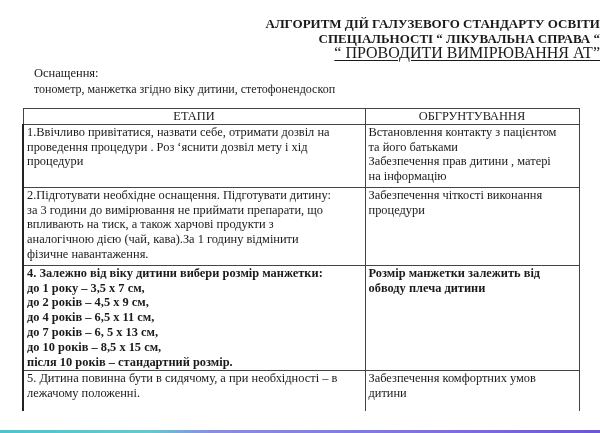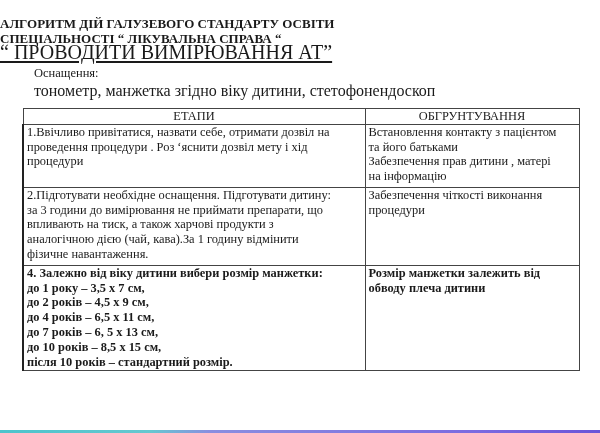--- a/index.html
+++ b/index.html
@@ -3,31 +3,31 @@
 <meta charset="utf-8">
 <style>
   html, body { margin: 0; padding: 0; }
   body {
     width: 600px; height: 433px; overflow: hidden; background: #ffffff;
     position: relative;
     font-family: "Liberation Serif", "DejaVu Serif", serif;
     color: #1a1a1a;
   }
   .title {
-    position: absolute; left: 0; width: 600px; text-align: left;
+    position: absolute; left: 0; width: 600px; text-align: right;
     font-weight: bold; font-size: 13px; line-height: 15px; letter-spacing: 0;
   }
   .t1 { top: 16px; }
   .t2 { top: 31px; }
   .t3 {
-    top: 45px; font-weight: normal; font-size: 20px;
+    top: 45px; font-weight: normal; font-size: 16px;
   }
   .t3 span { text-decoration: underline; text-underline-offset: 2px; }
   .equip-label { position: absolute; left: 34px; top: 66px; font-size: 12.5px; }
-  .equip-value { position: absolute; left: 34px; top: 82px; font-size: 16px; }
+  .equip-value { position: absolute; left: 34px; top: 82px; font-size: 12px; }
 
   table.alg {
     position: absolute; left: 22px; top: 108px;
     width: 556px; border-collapse: collapse; table-layout: fixed;
     font-size: 12.4px; line-height: 14.8px;
   }
   table.alg col.c1 { width: 342px; }
   table.alg col.c2 { width: 214px; }
   table.alg th, table.alg td {
     border: 1px solid #444; vertical-align: top; padding: 0 3px;
@@ -106,18 +106,28 @@
           <span class="line">до 4 років – 6,5 х 11  см,</span>
           <span class="line">до 7 років – 6, 5 х 13  см,</span>
           <span class="line">до 10 років – 8,5 х 15  см,</span>
           <span class="line">після 10 років – стандартний розмір.</span>
         </td>
         <td>
           <span class="line">Розмір манжетки  залежить від</span>
           <span class="line">обводу плеча дитини</span>
         </td>
       </tr>
+      <tr class="r5">
+        <td class="left">
+          <span class="line">5. Дитина повинна бути в сидячому, а при необхідності – в</span>
+          <span class="line">лежачому положенні.</span>
+        </td>
+        <td>
+          <span class="line">Забезпечення комфортних умов</span>
+          <span class="line">дитини</span>
+        </td>
+      </tr>
     </tbody>
   </table>
 
   <div class="page-edge"></div>
   <div class="bottom-strip"></div>
 </div>
 
 </body></html>

